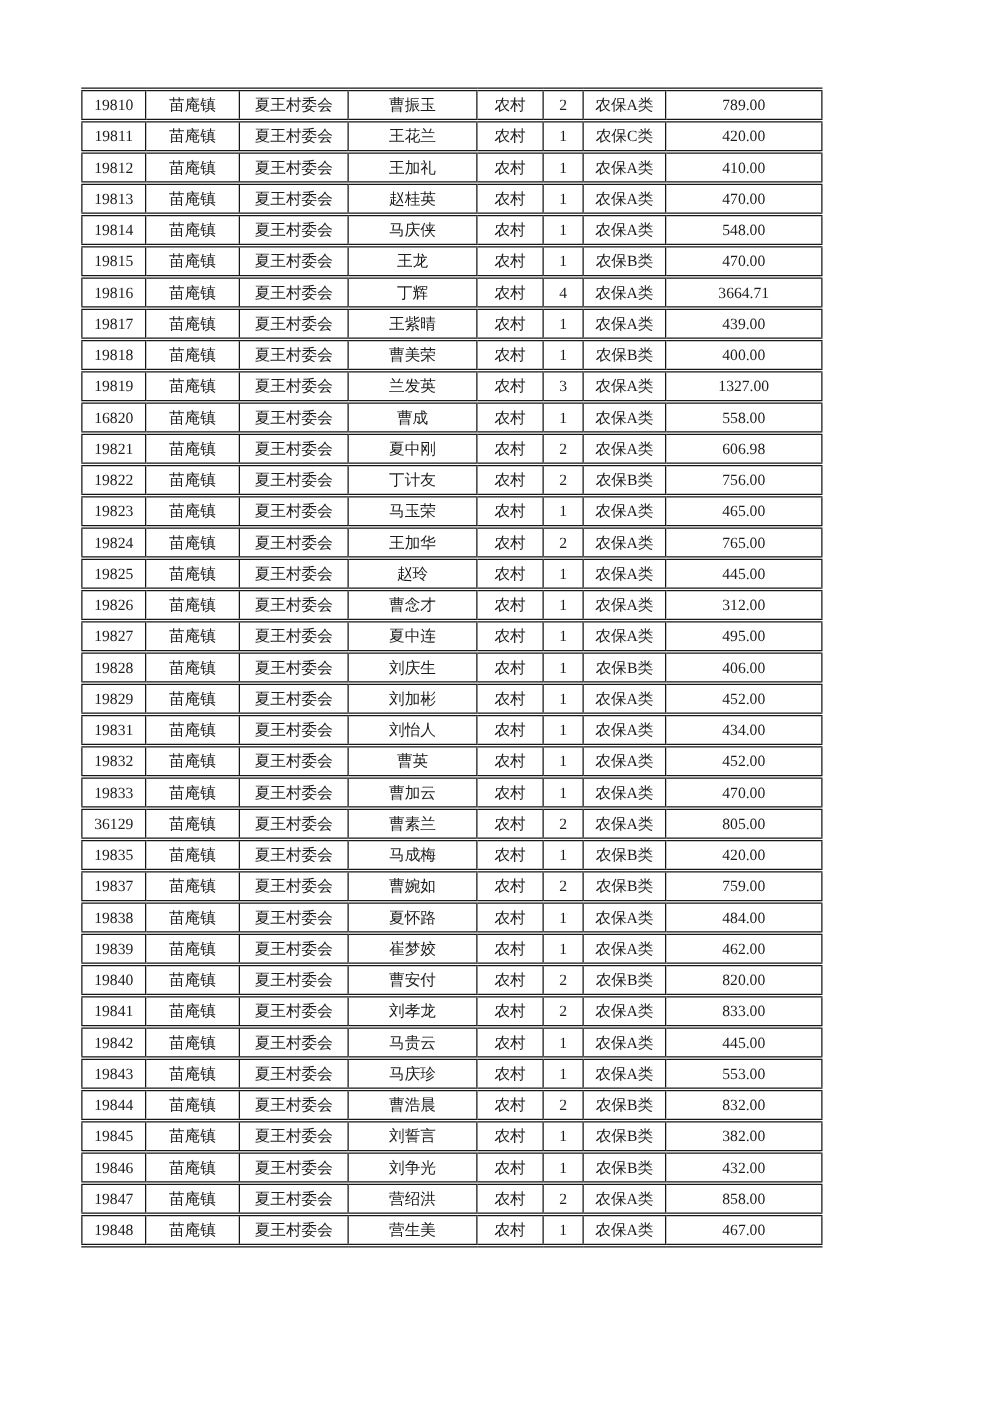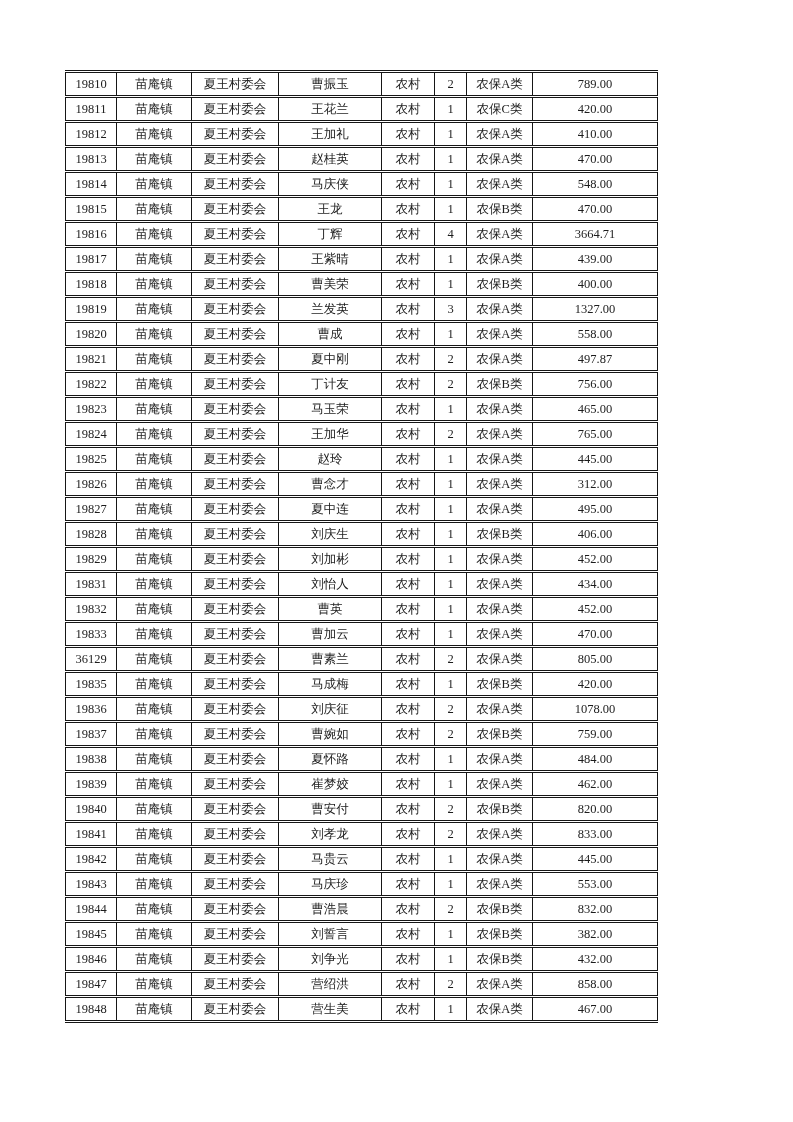--- a/index.html
+++ b/index.html
@@ -156,38 +156,38 @@
           <td>19819</td>
           <td>苗庵镇</td>
           <td>夏王村委会</td>
           <td>兰发英</td>
           <td>农村</td>
           <td>3</td>
           <td>农保A类</td>
           <td>1327.00</td>
         </tr>
         <tr>
-          <td>19820</td>
+          <td>16820</td>
           <td>苗庵镇</td>
           <td>夏王村委会</td>
           <td>曹成</td>
           <td>农村</td>
           <td>1</td>
           <td>农保A类</td>
           <td>558.00</td>
         </tr>
         <tr>
           <td>19821</td>
           <td>苗庵镇</td>
           <td>夏王村委会</td>
           <td>夏中刚</td>
           <td>农村</td>
           <td>2</td>
           <td>农保A类</td>
-          <td>497.87</td>
+          <td>606.98</td>
         </tr>
         <tr>
           <td>19822</td>
           <td>苗庵镇</td>
           <td>夏王村委会</td>
           <td>丁计友</td>
           <td>农村</td>
           <td>2</td>
           <td>农保B类</td>
           <td>756.00</td>
@@ -304,30 +304,20 @@
         </tr>
         <tr>
           <td>19835</td>
           <td>苗庵镇</td>
           <td>夏王村委会</td>
           <td>马成梅</td>
           <td>农村</td>
           <td>1</td>
           <td>农保B类</td>
           <td>420.00</td>
-        </tr>
-        <tr>
-          <td>19836</td>
-          <td>苗庵镇</td>
-          <td>夏王村委会</td>
-          <td>刘庆征</td>
-          <td>农村</td>
-          <td>2</td>
-          <td>农保A类</td>
-          <td>1078.00</td>
         </tr>
         <tr>
           <td>19837</td>
           <td>苗庵镇</td>
           <td>夏王村委会</td>
           <td>曹婉如</td>
           <td>农村</td>
           <td>2</td>
           <td>农保B类</td>
           <td>759.00</td>

